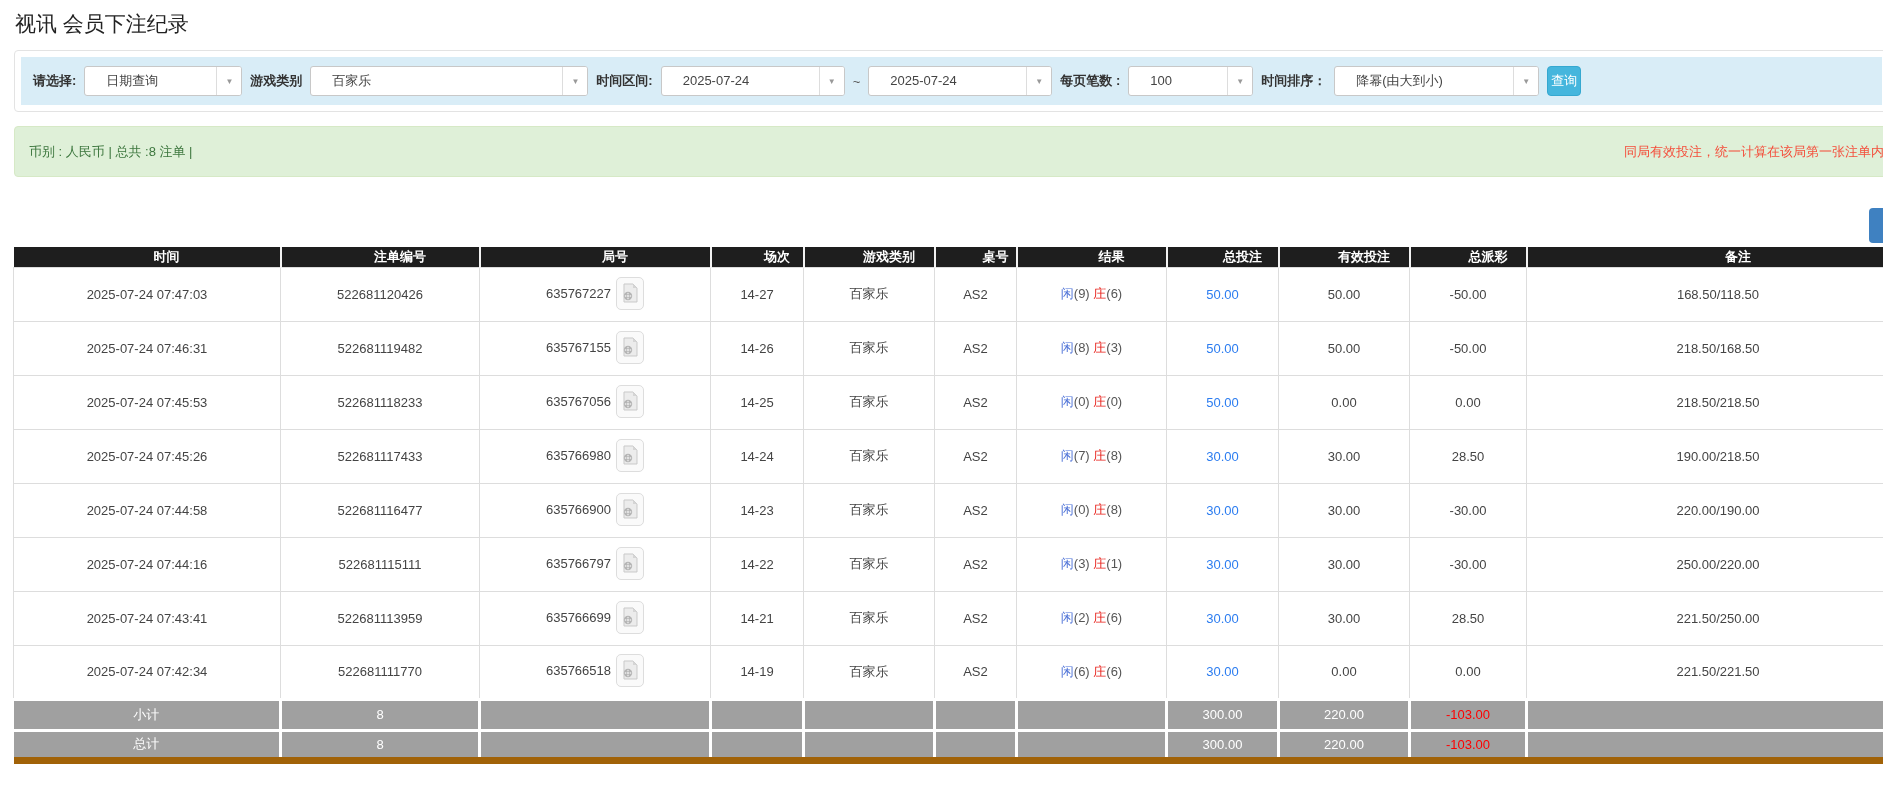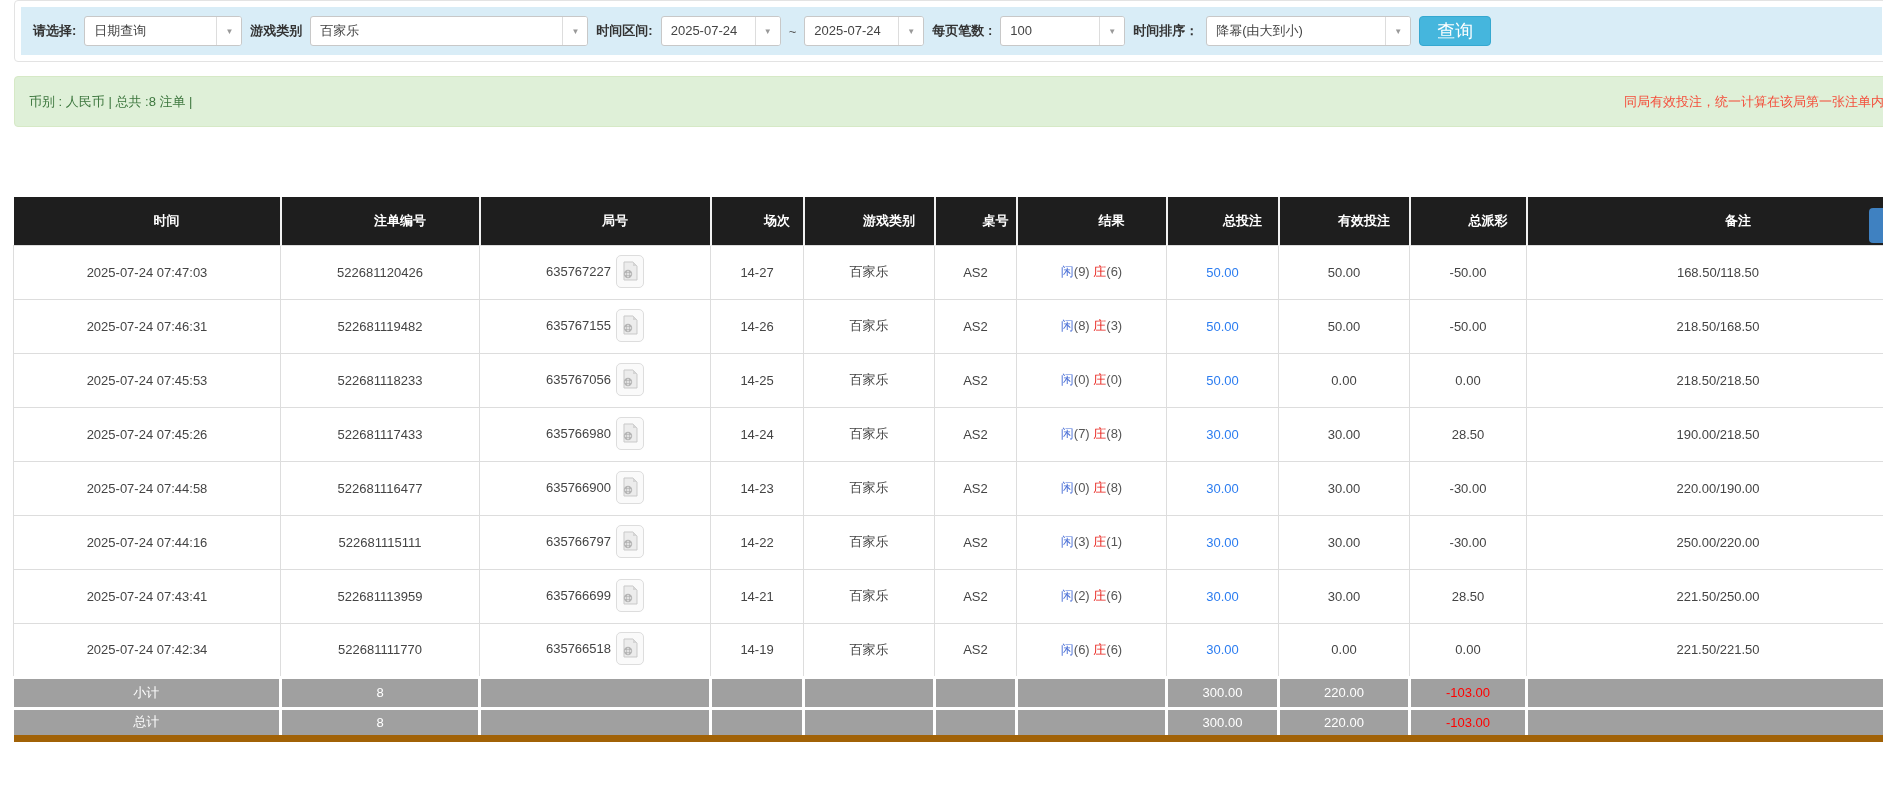--- a/index.html
+++ b/index.html
@@ -8,57 +8,58 @@
   .page { position: relative; width: 1883px; height: 807px; }
 
   
   .page-title { font-size: 21px; font-weight: 400; color: #222; padding: 10px 0 12px 15px; }
 
   
   .panel { margin-left: 14px; margin-right: -6px; border: 1px solid #e3e3e3; border-radius: 4px; padding: 6px; background:#fff; }
   .filter-bar { background: #d9edf7; padding: 9px 12px; display: flex; align-items: center; gap: 8px; }
   .flabel { font-size: 13px; font-weight: bold; color: #333; white-space: nowrap; }
   .combo { display: flex; align-items: stretch; height: 30px; background: #fff; border: 1px solid #c8c8c8; border-radius: 3px; overflow: hidden; }
-  .combo .val { font-size: 13px; color: #444; line-height: 28px; padding: 0 9px; flex: 1; white-space: nowrap; overflow: hidden; }
+  .combo .val { font-size: 13px; color: #444; line-height: 28px; padding: 0 9px; flex: 1; white-space: nowrap; overflow: hidden; margin-left: 12px; }
   .combo .caret { width: 25px; border-left: 1px solid #ddd; display: flex; align-items: center; justify-content: center; color: #999; font-size: 8px; background: #fff; cursor: pointer; }
-  .w-sel1 { width: 158px; } .w-sel2 { width: 278px; } .w-date { width: 120px; }
+  .w-sel1 { width: 158px; } .w-sel2 { width: 278px; } .w-date { width: 184px; }
   .w-page { width: 125px; gap: 8px; } .w-sort { width: 205px; }
   .tilde { font-size: 13px; color:#555; }
-  .btn-query { height: 30px; padding: 0 17px; background: #45b6dd; border: 1px solid #35a8d0; border-radius: 4px; color: #fff; font-size: 18px; cursor: pointer; }
+  .btn-query { height: 30px; padding: 0 3px; background: #45b6dd; border: 1px solid #35a8d0; border-radius: 4px; color: #fff; font-size: 13px; cursor: pointer; }
 
   
   .summary-bar { margin: 14px -6px 0 14px; height: 51px; background: #dff0d8; border: 1px solid #d6e9c6; border-radius: 4px; display: flex; align-items: center; justify-content: space-between; padding: 0 4px 0 14px; }
   .summary-left { font-size: 13px; color: #3c763d; }
   .summary-right { font-size: 13px; color: #f44e3b; white-space: nowrap; }
 
   
   .edge-btn { position: absolute; top: 208px; left: 1869px; width: 60px; height: 35px; background: #3f81c1; border-radius: 4px; cursor: pointer; }
 
   
   table.bets { border-collapse: collapse; table-layout: fixed; width: 1896px; margin: 70px 0 0 13px; }
-  .bets th { background: #1e1e1e; color: #fff; font-size: 13px; font-weight: bold; height: 48px; text-align: center; border-right: 2px solid #f2f2f2; padding-left: 40px; }
+  .bets th { background: #1e1e1e; color: #fff; font-size: 13px; font-weight: bold; height: 20px; text-align: center; border-right: 2px solid #f2f2f2; padding-left: 40px; }
   .bets td { font-size: 13px; color: #444; text-align: center; height: 54px; border: 1px solid #ddd; background: #fff; }
   .bets tr.data-row td { border-color: #ddd; }
   .blue-link { color: #2b7cf0; cursor: pointer; }
   .res-p { color: #4a6fd6; } .res-b { color: #e8201a; } .res-n { color: #555; }
   .neg { color: #ff0000; }
   .round-cell { white-space: nowrap; }
   .vid-btn { display: inline-block; vertical-align: middle; margin-left: 5px; width: 28px; height: 33px; border: 1px solid #ddd; border-radius: 5px; background: #fafafa; cursor: pointer; position: relative; top: -1px; }
   .vid-btn svg { display:block; margin: 5px auto 0; }
 
   
   .bets tr.foot td { background: #a0a0a0; color: #fff; height: 31px; border: none; border-right: 3px solid #fff; border-top: 3px solid #fff; font-size: 13px; }
   .bets tr.foot td.neg { color: #ff0000; }
   .bets tr.foot:last-child td { height: 30px; border-bottom: 7px solid #a16207; }
 </style>
 </head>
 <body>
 
 <div class="page">
 
+  <div class="page-title">视讯 会员下注纪录</div>
 
   <div class="panel">
     <div class="filter-bar">
       <span class="flabel">请选择:</span>
       <div class="combo w-sel1">
         <span class="val">日期查询</span>
         <span class="caret">▼</span>
       </div>
 
       <span class="flabel">游戏类别</span>

